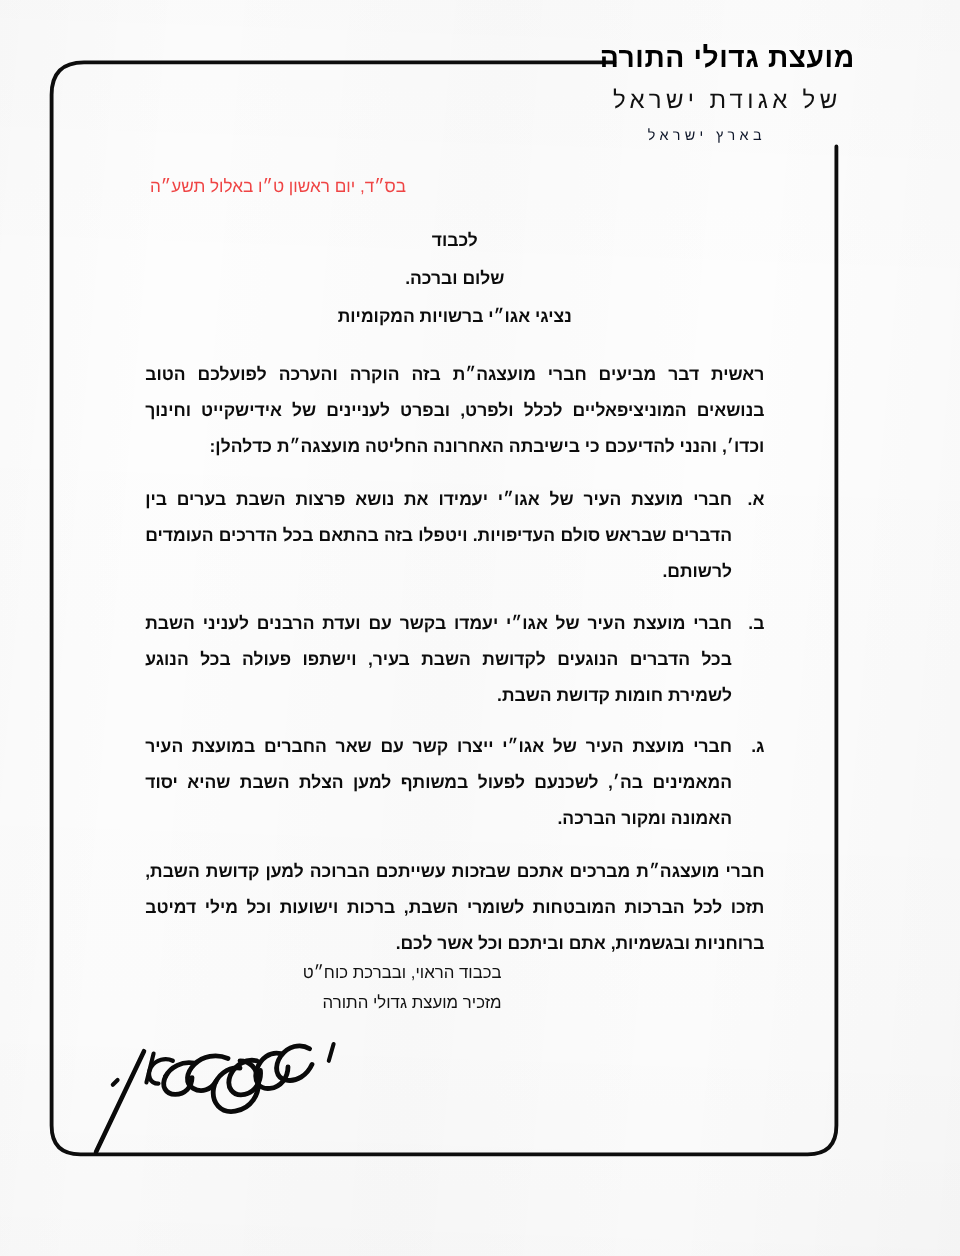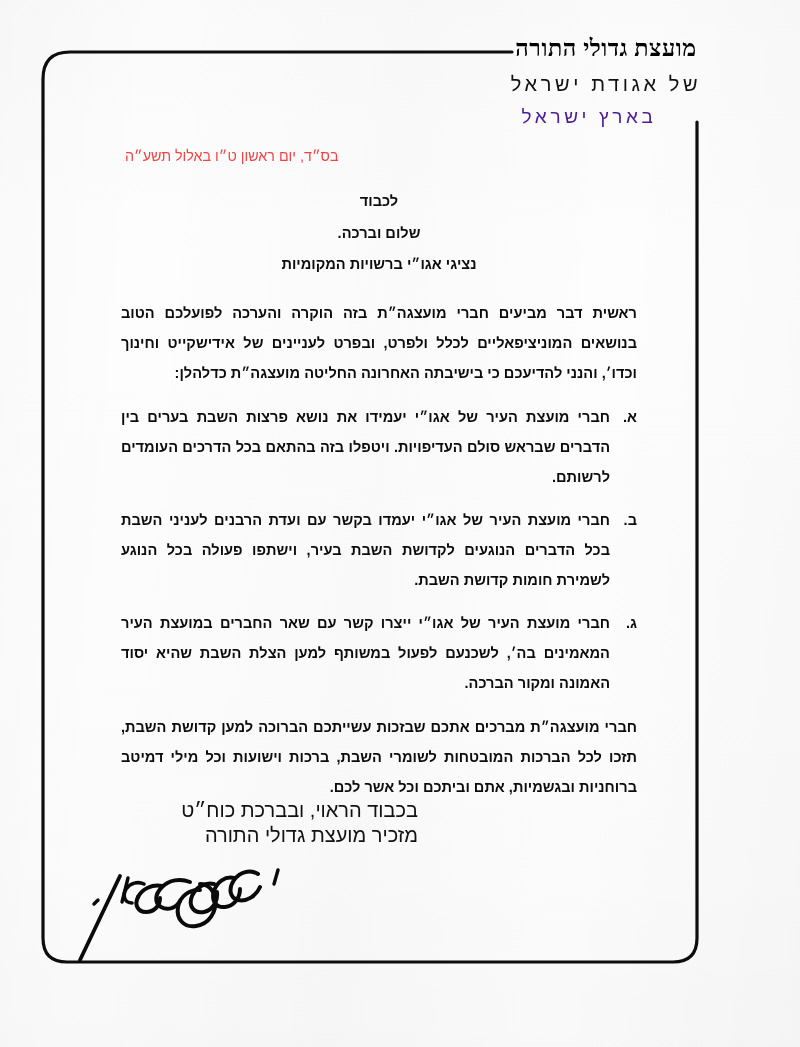--- a/index.html
+++ b/index.html
@@ -32,41 +32,41 @@
   
   #letterhead {
     position: absolute;
     top: 36px;
     right: 44px;
     width: 300px;
     text-align: center;
     direction: rtl;
   }
   #letterhead .lh-title {
-    font-family: Liberation Serif, serif;
+    font-family: Liberation Sans, sans-serif;
     font-weight: 700;
     font-size: 23.5px;
     letter-spacing: 0.5px;
     line-height: 1.05;
     color: #000;
     white-space: nowrap;
   }
   #letterhead .lh-sub1 {
     font-size: 20px;
     letter-spacing: 3.6px;
     margin-top: 12px;
     color: #111;
     white-space: nowrap;
   }
   #letterhead .lh-sub2 {
-    font-size: 19px;
+    font-size: 12px;
     letter-spacing: 3.6px;
     margin-top: 10px;
     margin-right: 34px;
-    color: #4c1d95;
+    color: #0f172a;
     white-space: nowrap;
   }
 
   
   #frame {
     position: absolute;
     left: 0;
     top: 0;
     width: 800px;
     height: 1047px;
@@ -136,21 +136,21 @@
     line-height: 30px;
   }
 
   
   #signoff {
     position: absolute;
     top: 798px;
     right: 382px;
     direction: rtl;
     text-align: right;
-    font-size: 20px;
+    font-size: 14px;
     line-height: 25px;
     color: #111;
     white-space: nowrap;
   }
   #signature-mark {
     position: absolute;
     top: 856px;
     left: 62px;
     width: 230px;
     height: 110px;

